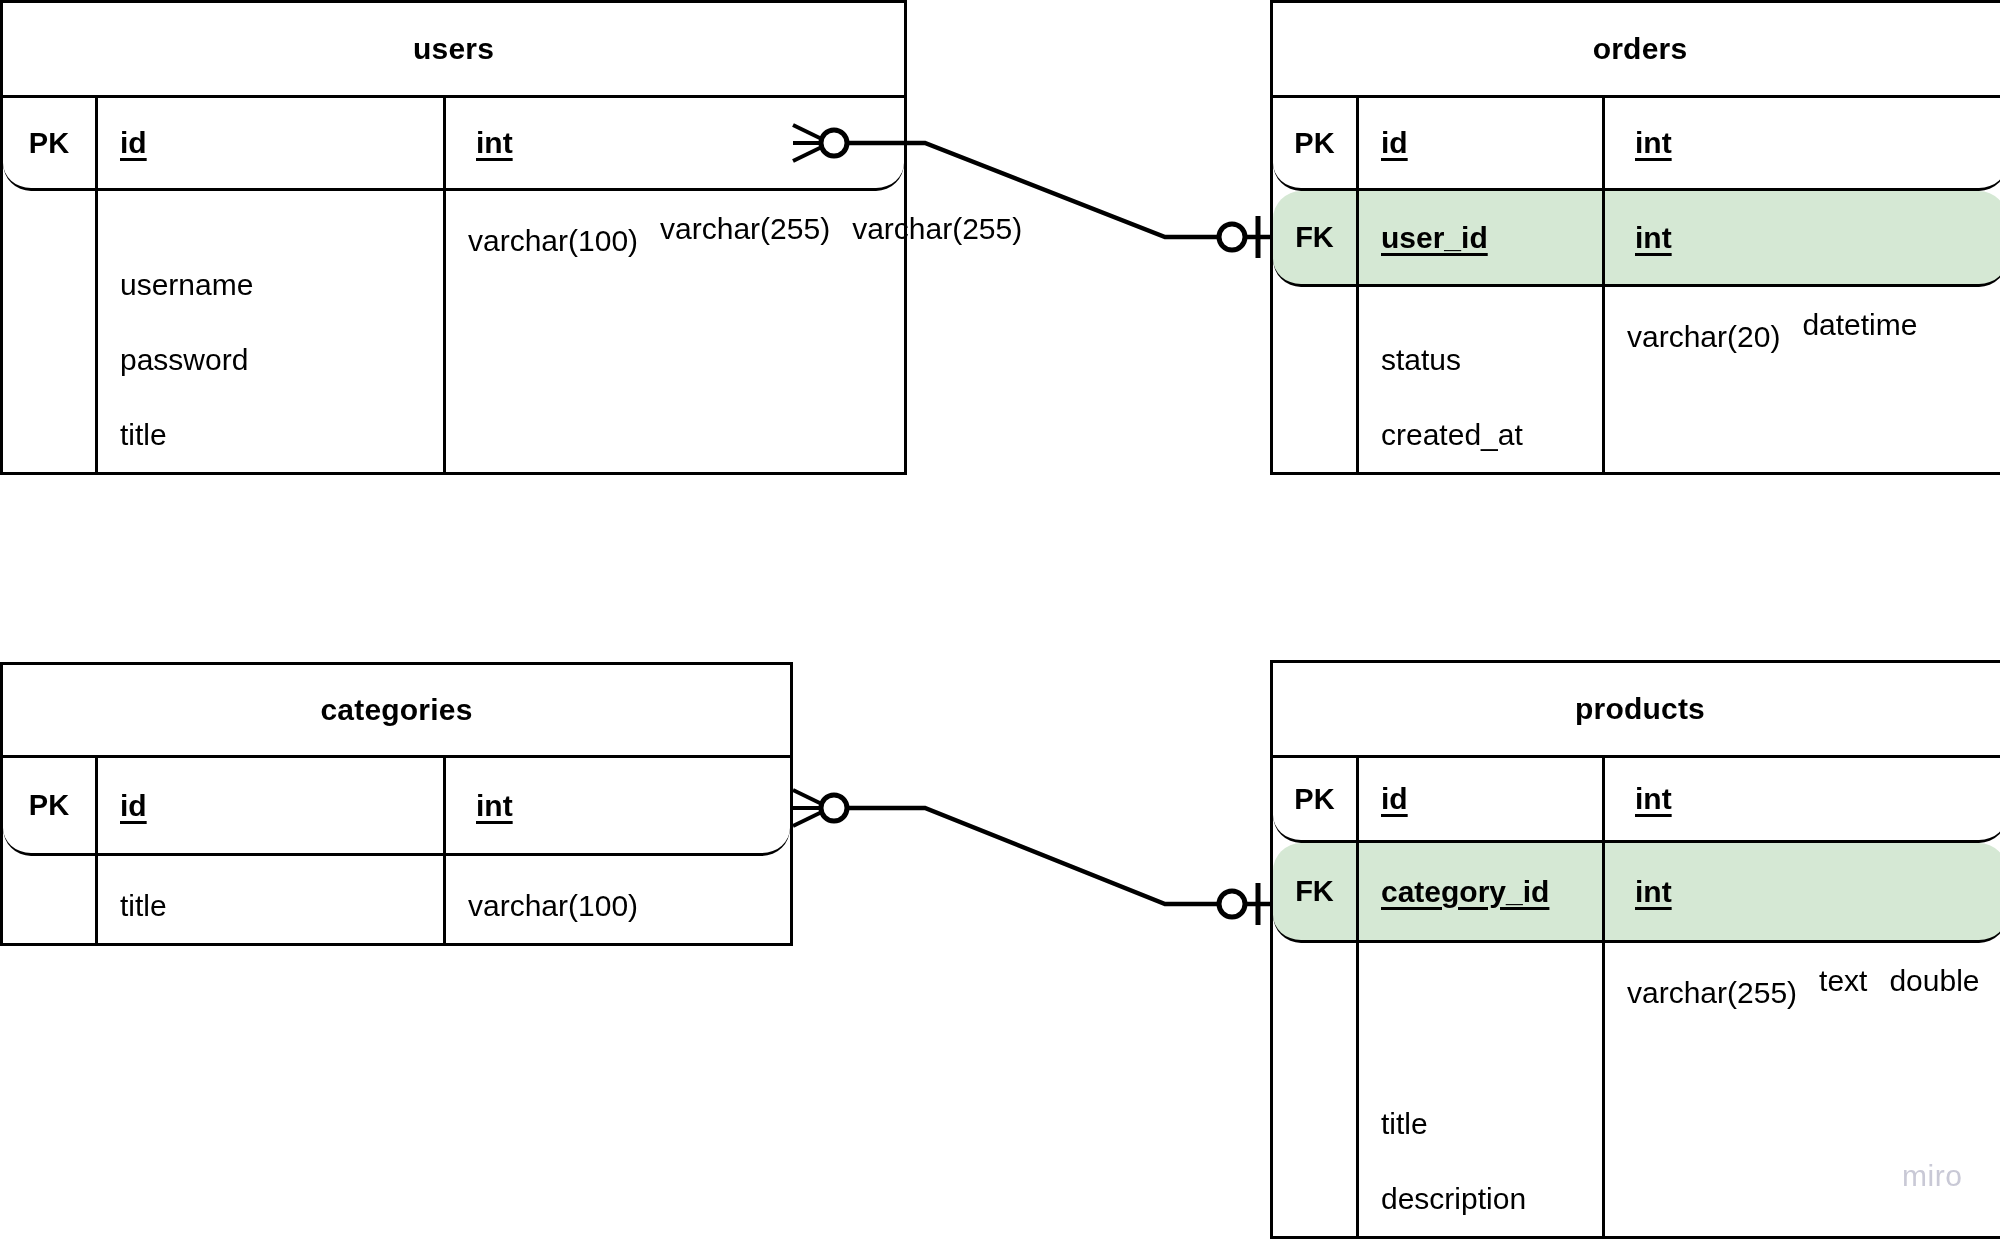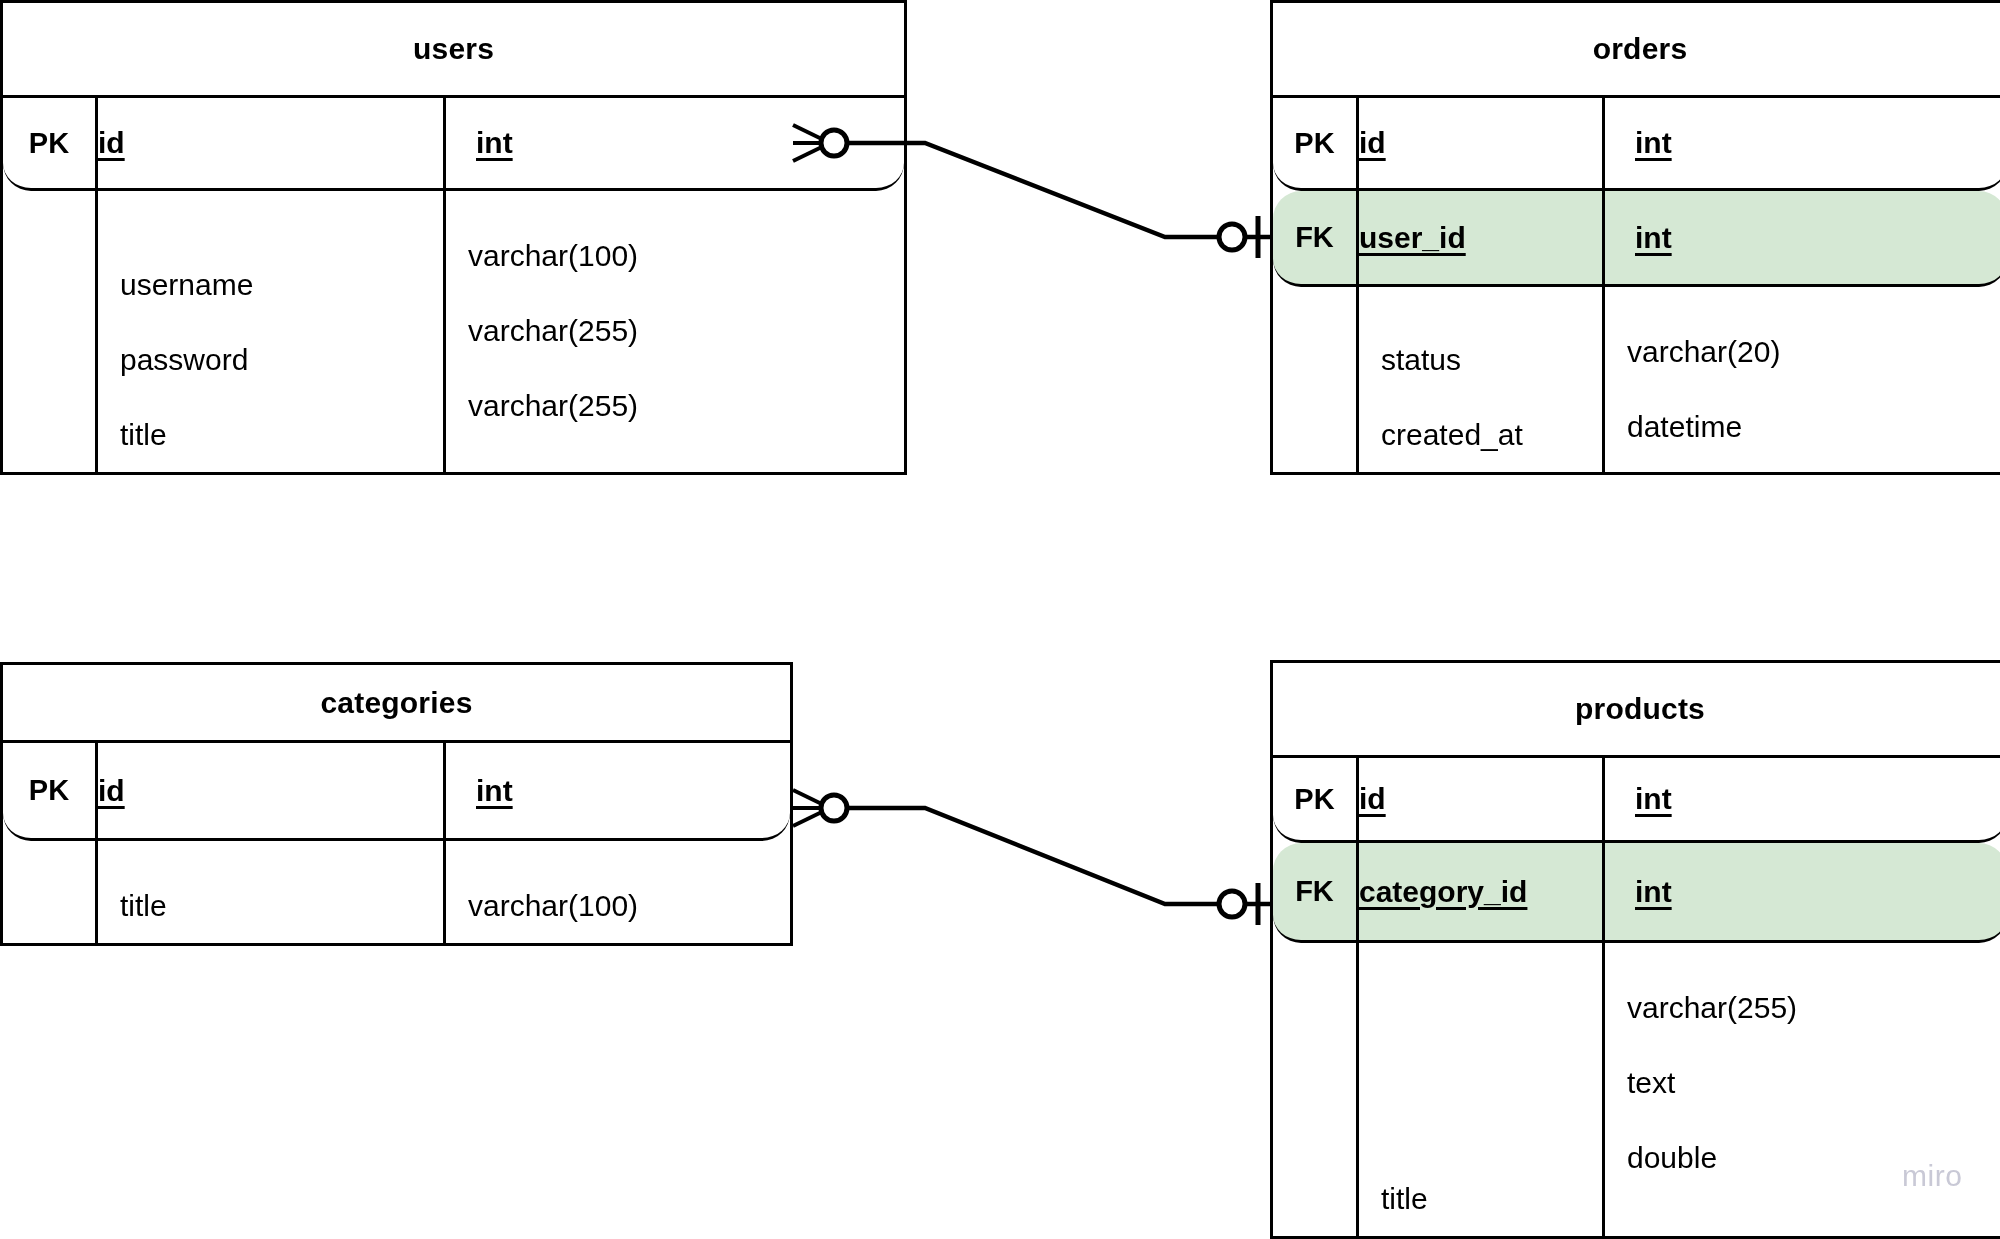--- a/index.html
+++ b/index.html
@@ -63,20 +63,21 @@
     font-size: 29px;
     font-weight: bold;
     color: #000000;
     border-right: 3px solid #000000;
   }
   .cell-name {
     flex: 0 0 auto;
     align-self: stretch;
     display: flex;
     align-items: center;
+    padding-left: 22px;
     font-size: 30px;
     color: #000000;
     border-right: 3px solid #000000;
   }
   .cell-type {
     flex: 1 1 auto;
     align-self: stretch;
     display: flex;
     align-items: center;
     padding-left: 30px;
@@ -103,24 +104,23 @@
   .attrs .col-names {
     flex: 0 0 auto;
     border-right: 3px solid #000000;
     display: flex;
     flex-direction: column;
     justify-content: flex-end;
   }
   .attrs .col-types {
     flex: 1 1 auto;
     display: flex;
-    flex-direction: column;
+    flex-direction: row;
     justify-content: flex-start;
     position: relative;
-    margin-top: 15px;
   }
   .attr-cell {
     height: 75px;
     display: flex;
     align-items: center;
     padding-left: 22px;
     font-size: 30px;
     color: #000000;
     white-space: nowrap;
   }
@@ -260,20 +260,21 @@
         </div>
         <div class="cell-type">
           <span class="keytext">int</span>
         </div>
       </div>
 
       <div class="attrs">
         <div class="col-key" style="width:86px;"></div>
         <div class="col-names" style="width:246px;">
           <div class="attr-cell pad-top">title</div>
+          <div class="attr-cell">description</div>
         </div>
         <div class="col-types">
           <div class="attr-cell pad-top">varchar(255)</div>
           <div class="attr-cell">text</div>
           <div class="attr-cell">double</div>
         </div>
       </div>
     </div>
   </div>
 

